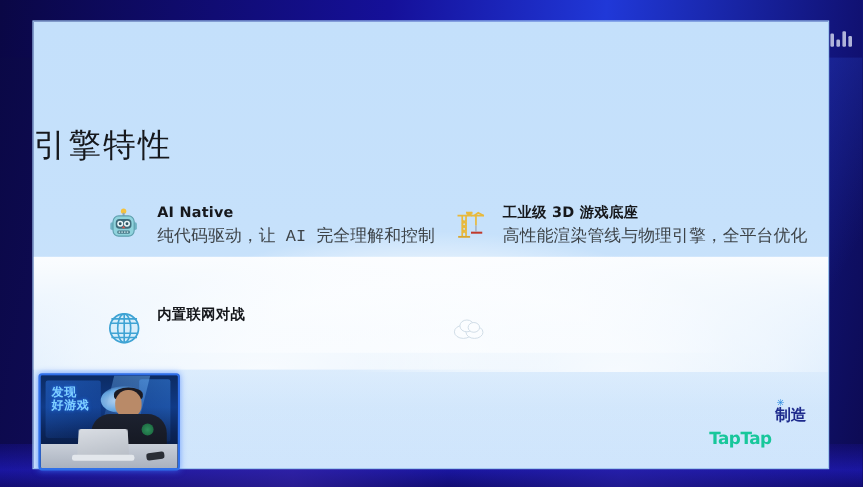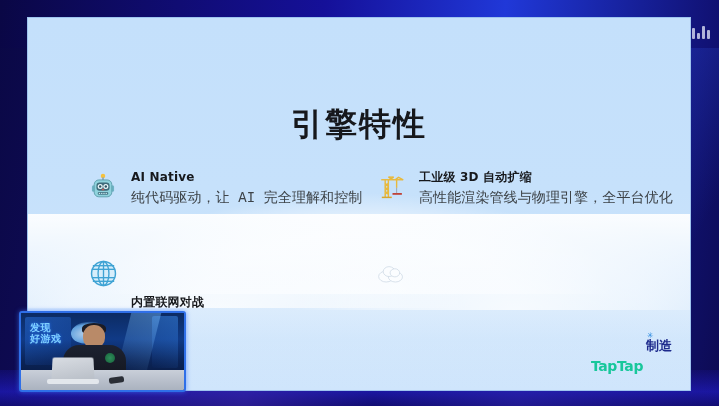--- a/index.html
+++ b/index.html
@@ -52,22 +52,22 @@
     background:radial-gradient(ellipse 50% 72% at 38% 100%, rgba(255,255,255,.88) 0%, rgba(255,255,255,.5) 46%, rgba(255,255,255,0) 76%);
   }
   #wave-flat{
     position:absolute; left:0; right:0; top:196px; height:178px;
     background:linear-gradient(180deg, rgba(255,255,255,.92) 0%, rgba(247,251,255,.62) 34%, rgba(230,242,253,.22) 70%, rgba(214,234,252,0) 100%);
   }
 
   
   #title {
     position:absolute; left:0; right:0; top:85px;
-    text-align:center;
-    font-size:32px; font-weight:700; color:#16181c;
+    text-align:left;
+    font-size:27px; font-weight:400; color:#16181c;
     letter-spacing:2px;
     font-family:"DejaVu Sans","Liberation Sans",sans-serif;
   }
 
   
   #features {
     position:absolute; left:58px; top:150px; width:606px;
     display:grid; grid-template-columns:288px 1fr; row-gap:44px; column-gap:0;
   }
   .feat { display:flex; align-items:flex-start; }
@@ -101,22 +101,22 @@
   }
   #brand-tap { color:#18c79b; letter-spacing:-.4px; font-style:normal;margin-top:40px; }
   #brand-zhi { color:#1d2a8c; font-size:13px; position:relative; }
   #brand-spark{
     position:absolute; top:-5px; left:1px; width:12px; height:8px;
     color:#2a8ae0; font-size:8px; line-height:8px;
   }
 
   
   #pip {
-    position:absolute; left:19px; bottom:14px;
-    width:167px; height:81px;
+    position:absolute; left:32px; bottom:14px;
+    width:118px; height:81px;
     border:2px solid #2f6fe8;
     border-radius:3px;
     overflow:hidden;
     background:#0a1f4e;
     box-shadow:0 0 5px rgba(60,120,255,.65);
   }
   #pip-bg{
     position:absolute; inset:0;
     background:
       linear-gradient(180deg,#0c2b63 0%,#103a86 34%,#0b2458 62%,#07142f 100%);
@@ -283,41 +283,41 @@
               <path d="M9.8 19.4 13.2 22.8"></path>
               <path d="M13.2 19.4 9.8 22.8"></path>
               <path d="M22 7.2v8.6"></path>
             </g>
             <rect x="17.6" y="21.4" width="10" height="1.8" fill="#c0392b"></rect>
             <path d="M22 15.8v5.6" stroke="#9aa2ab" stroke-width="1"></path>
             <rect x="6.2" y="25.2" width="10.6" height="1.6" fill="#d9a62e"></rect>
           </svg>
         </span>
         <span class="feat-text">
-          <span class="feat-title" style="display: block;">工业级 3D 自动扩缩</span>
+          <span class="feat-title" style="display: block;">工业级 3D 游戏底座</span>
           <span class="feat-sub" style="display: block;">高性能渲染管线与物理引擎，全平台优化</span>
         </span>
       </div>
 
       <div class="feat">
         <span class="feat-icon">
           <svg width="29" height="29" viewBox="0 0 32 32" aria-hidden="true">
             <circle cx="16" cy="16" r="13.2" fill="#d7eefb" stroke="#3fa3d4" stroke-width="1.6"></circle>
             <g stroke="#3fa3d4" stroke-width="1.5" fill="none">
               <ellipse cx="16" cy="16" rx="6" ry="13.2"></ellipse>
               <path d="M3.2 11.4h25.6"></path>
               <path d="M3.2 20.6h25.6"></path>
               <path d="M16 2.8v26.4"></path>
               <path d="M4.2 7.4h23.6"></path>
               <path d="M4.2 24.6h23.6"></path>
             </g>
           </svg>
         </span>
         <span class="feat-text">
-          <span class="feat-title" style="display: block; margin-top: 40px;">内置联网对战</span>
+          <span class="feat-title" style="display: block;">内置联网对战</span>
         </span>
       </div>
 
       <div class="feat">
         <span class="feat-icon">
           <svg width="30" height="30" viewBox="0 0 34 26" aria-hidden="true">
             <g fill="#fbfdff" stroke="#cfdbe6" stroke-width=".9">
               <ellipse cx="11.5" cy="17" rx="8.5" ry="6.2"></ellipse>
               <ellipse cx="22" cy="17.4" rx="8" ry="5.8"></ellipse>
               <ellipse cx="14.8" cy="11.4" rx="6.6" ry="5.6"></ellipse>

